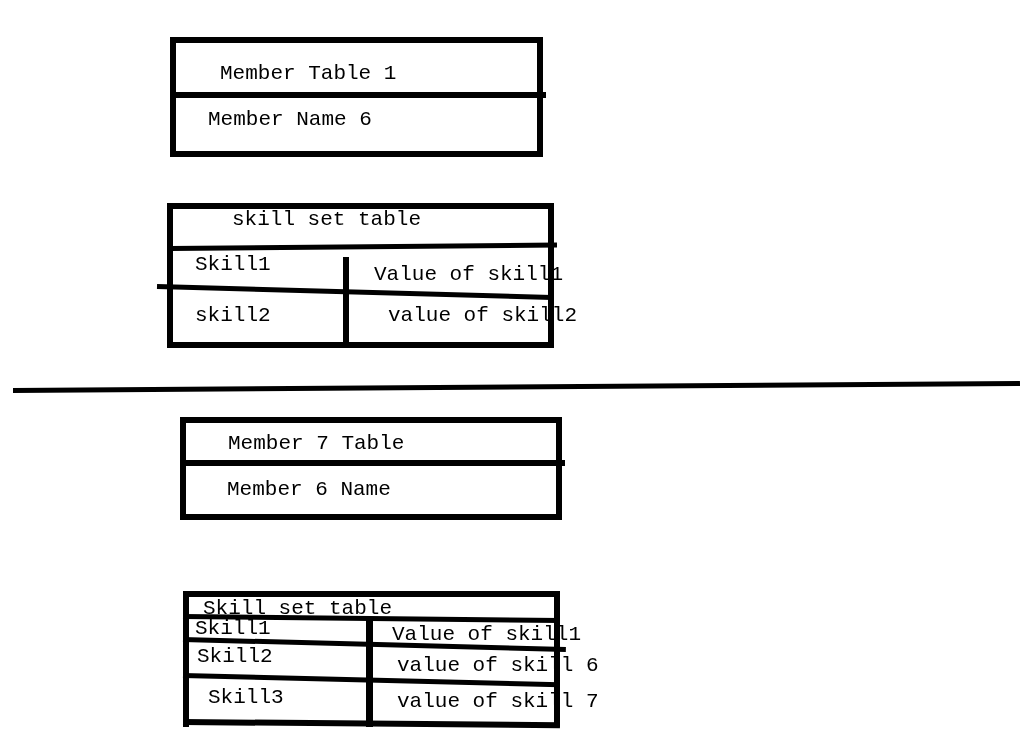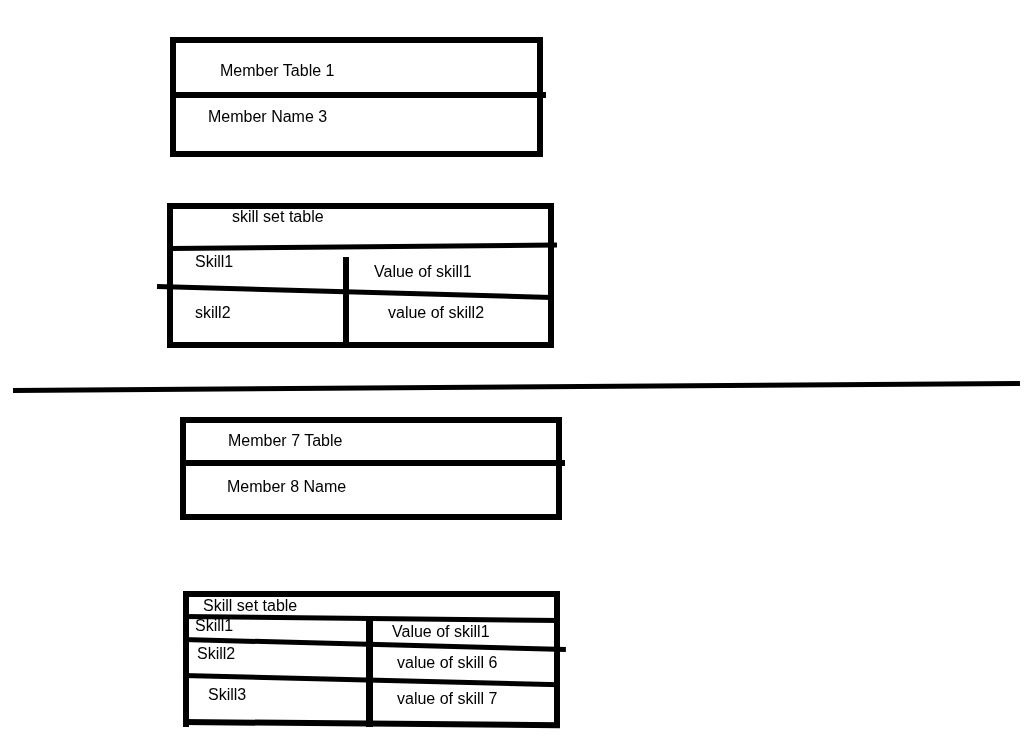--- a/index.html
+++ b/index.html
@@ -12,38 +12,39 @@
     overflow: hidden;
     font-family: "Liberation Sans", sans-serif;
   }
   .ln {
     position: absolute;
     background: var(--ink, #000000);
   }
   .txt {
     position: absolute;
     color: var(--ink, #000000);
-    font-size: 16px;
+    font-size: 21px;
     line-height: 1;
     white-space: nowrap;
+    font-family: Liberation Mono, monospace;
   }
 </style>
 </head>
 <body>
 
 <div class="canvas">
 
   <div>
     <div class="ln" style="left:170px; top:37px;  width:373px; height:6px;"></div>
     <div class="ln" style="left:170px; top:37px;  width:6px;   height:120px;"></div>
     <div class="ln" style="left:537px; top:37px;  width:6px;   height:120px;"></div>
     <div class="ln" style="left:170px; top:151px; width:373px; height:6px;"></div>
     <div class="ln" style="left:170px; top:92px;  width:376px; height:6px;"></div>
     <div class="txt" style="left:220px; top:63px;">Member Table 1</div>
-    <div class="txt" style="left:208px; top:109px;">Member Name 3</div>
+    <div class="txt" style="left:208px; top:109px;">Member Name 6</div>
   </div>
 
   <div>
     <div class="ln" style="left:167px; top:203px; width:387px; height:6px;"></div>
     <div class="ln" style="left:167px; top:203px; width:6px;   height:145px;"></div>
     <div class="ln" style="left:548px; top:203px; width:6px;   height:145px;"></div>
     <div class="ln" style="left:167px; top:342px; width:387px; height:6px;"></div>
     <div class="ln" style="left:170px; top:246px; width:387px; height:5px; transform:rotate(-0.5deg); transform-origin:left center;"></div>
     <div class="ln" style="left:157px; top:284px; width:395px; height:5px; transform:rotate(1.6deg);  transform-origin:left center;"></div>
     <div class="ln" style="left:343px; top:257px; width:6px;   height:87px;"></div>
@@ -56,21 +57,21 @@
 
   <div class="ln" style="left:13px; top:388px; width:1007px; height:5px; transform:rotate(-0.4deg); transform-origin:left center;"></div>
 
   <div>
     <div class="ln" style="left:180px; top:417px; width:382px; height:6px;"></div>
     <div class="ln" style="left:180px; top:417px; width:6px;   height:103px;"></div>
     <div class="ln" style="left:556px; top:417px; width:6px;   height:103px;"></div>
     <div class="ln" style="left:180px; top:514px; width:382px; height:6px;"></div>
     <div class="ln" style="left:180px; top:460px; width:385px; height:6px;"></div>
     <div class="txt" style="left:228px; top:433px;">Member 7 Table</div>
-    <div class="txt" style="left:227px; top:479px;">Member 8 Name</div>
+    <div class="txt" style="left:227px; top:479px;">Member 6 Name</div>
   </div>
 
   <div>
     <div class="ln" style="left:183px; top:591px; width:377px; height:6px;"></div>
     <div class="ln" style="left:183px; top:591px; width:6px;   height:136px;"></div>
     <div class="ln" style="left:554px; top:591px; width:6px;   height:136px;"></div>
     <div class="ln" style="left:183px; top:719px; width:377px; height:6px; transform:rotate(0.5deg); transform-origin:left center;"></div>
     <div class="ln" style="left:183px; top:614px; width:377px; height:5px; transform:rotate(0.6deg); transform-origin:left center;"></div>
     <div class="ln" style="left:183px; top:637px; width:383px; height:5px; transform:rotate(1.5deg); transform-origin:left center;"></div>
     <div class="ln" style="left:183px; top:673px; width:377px; height:5px; transform:rotate(1.4deg); transform-origin:left center;"></div>

